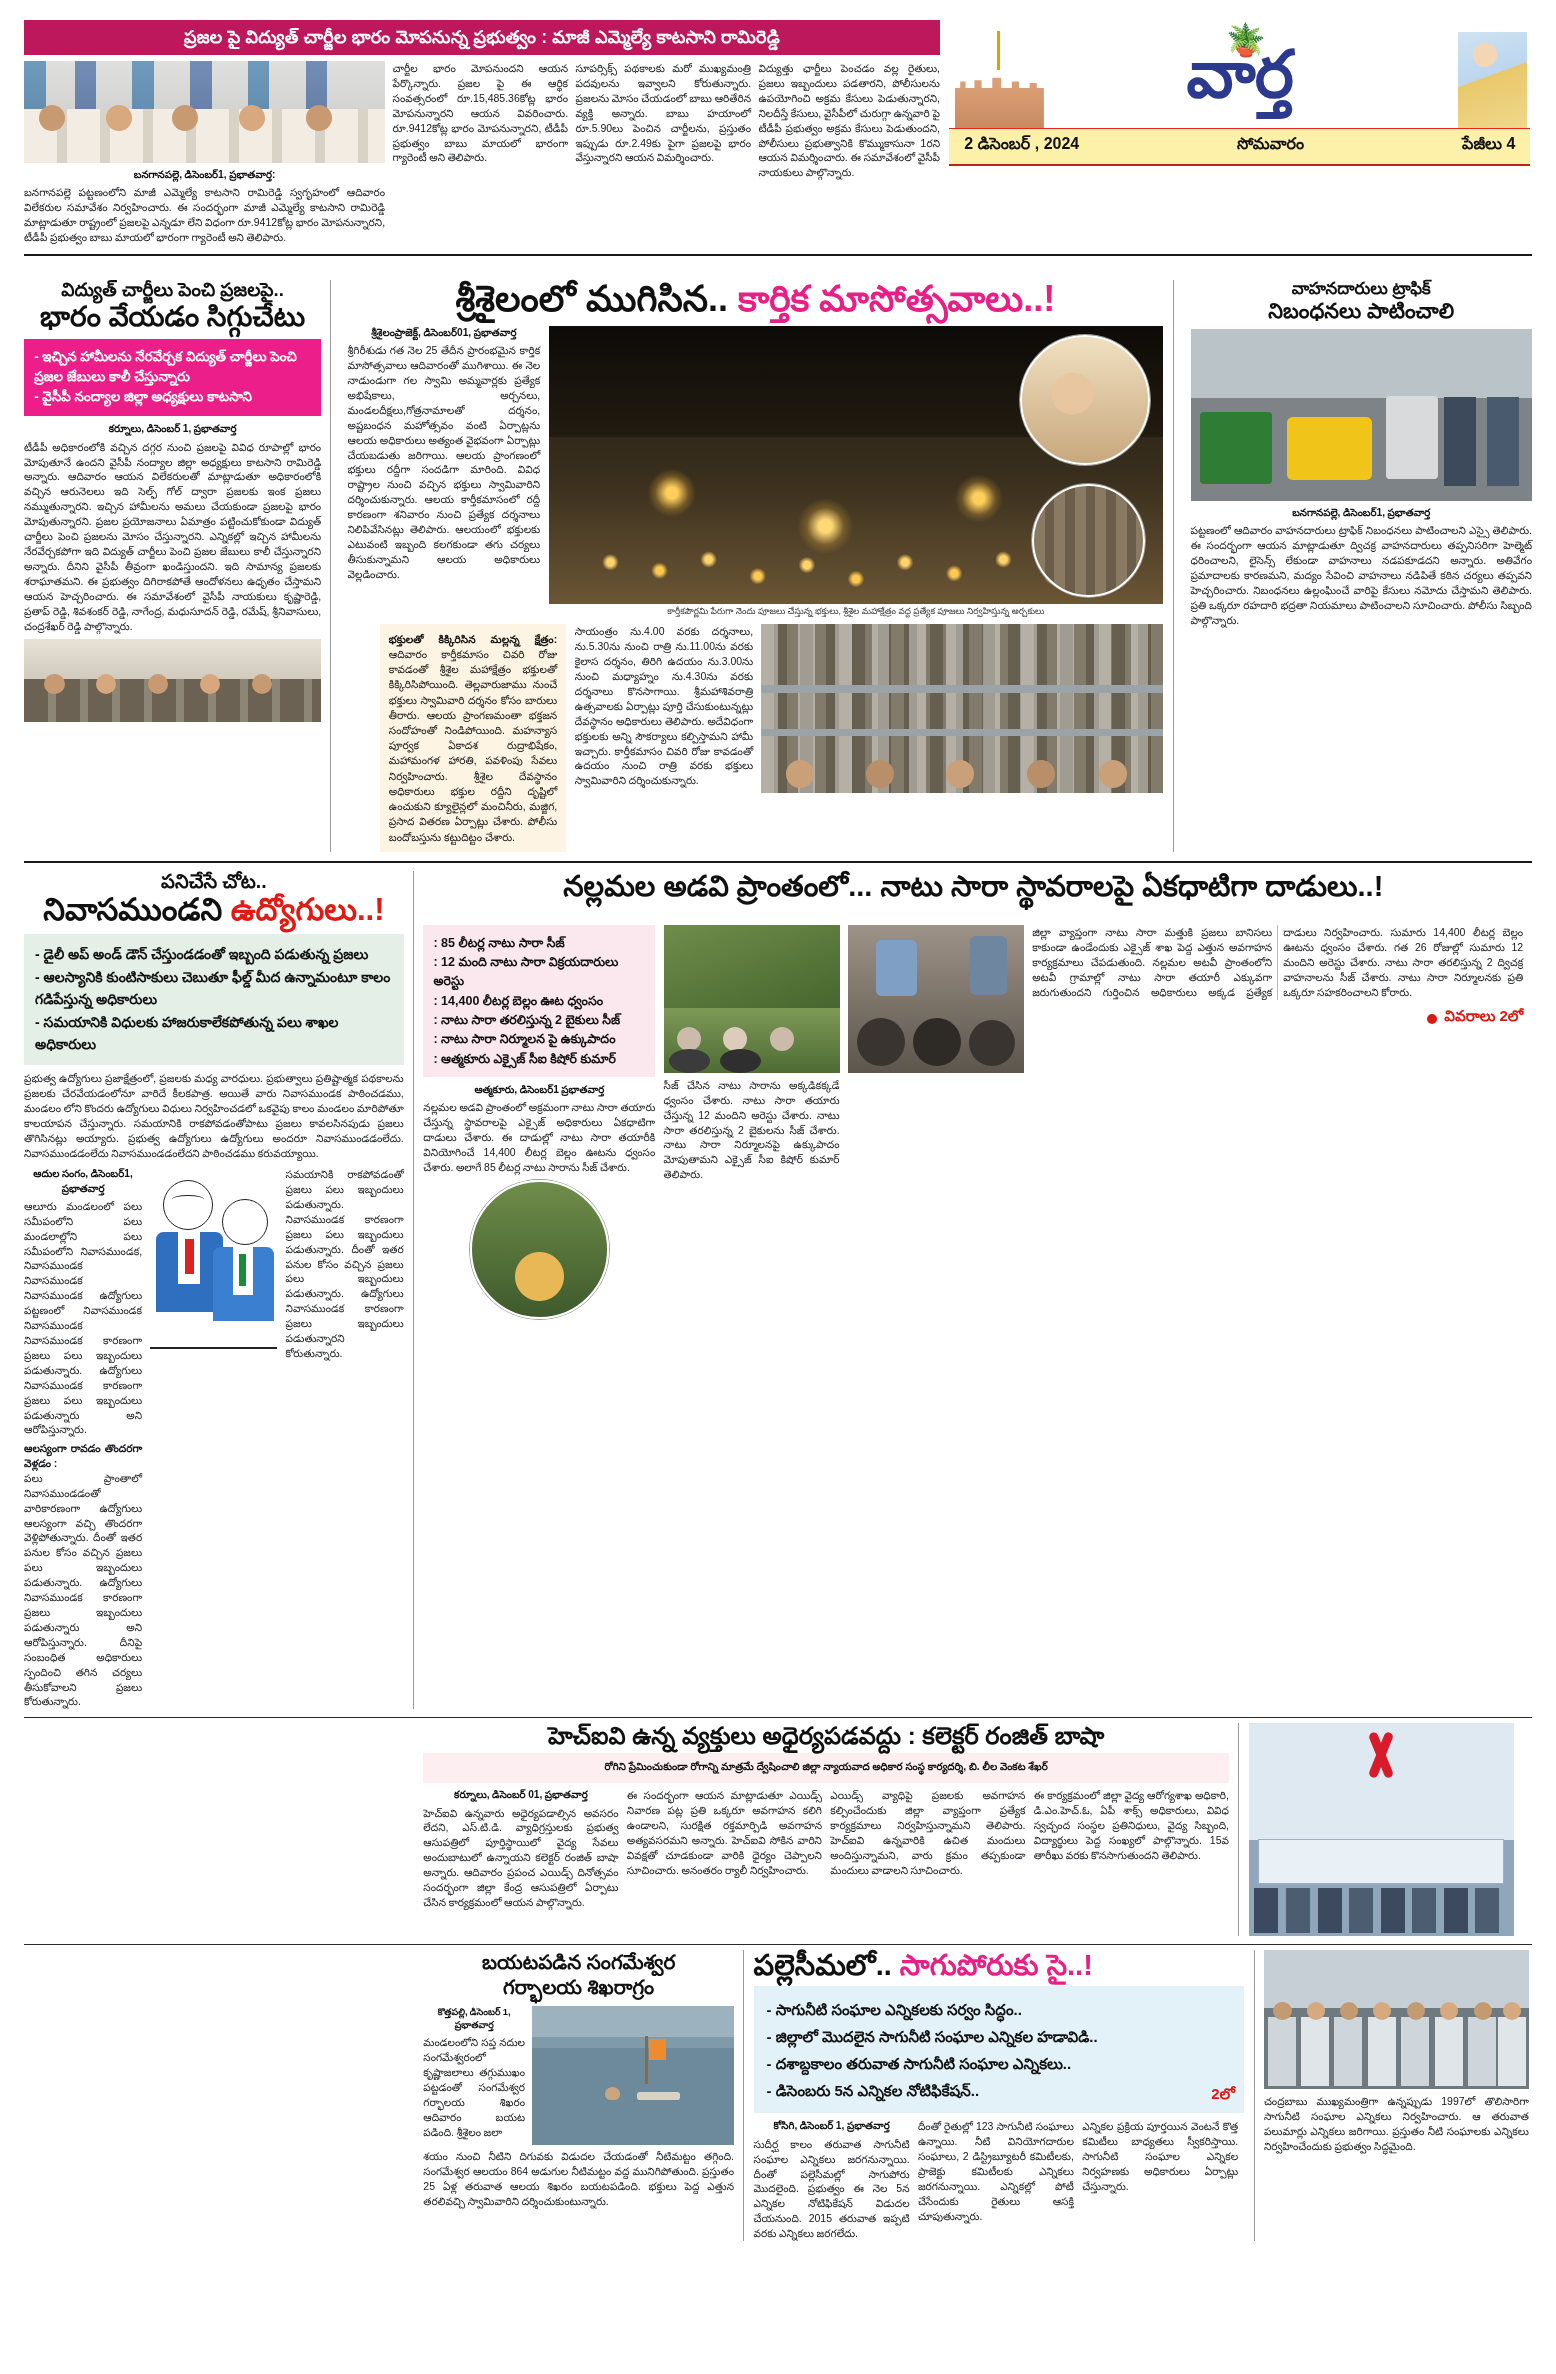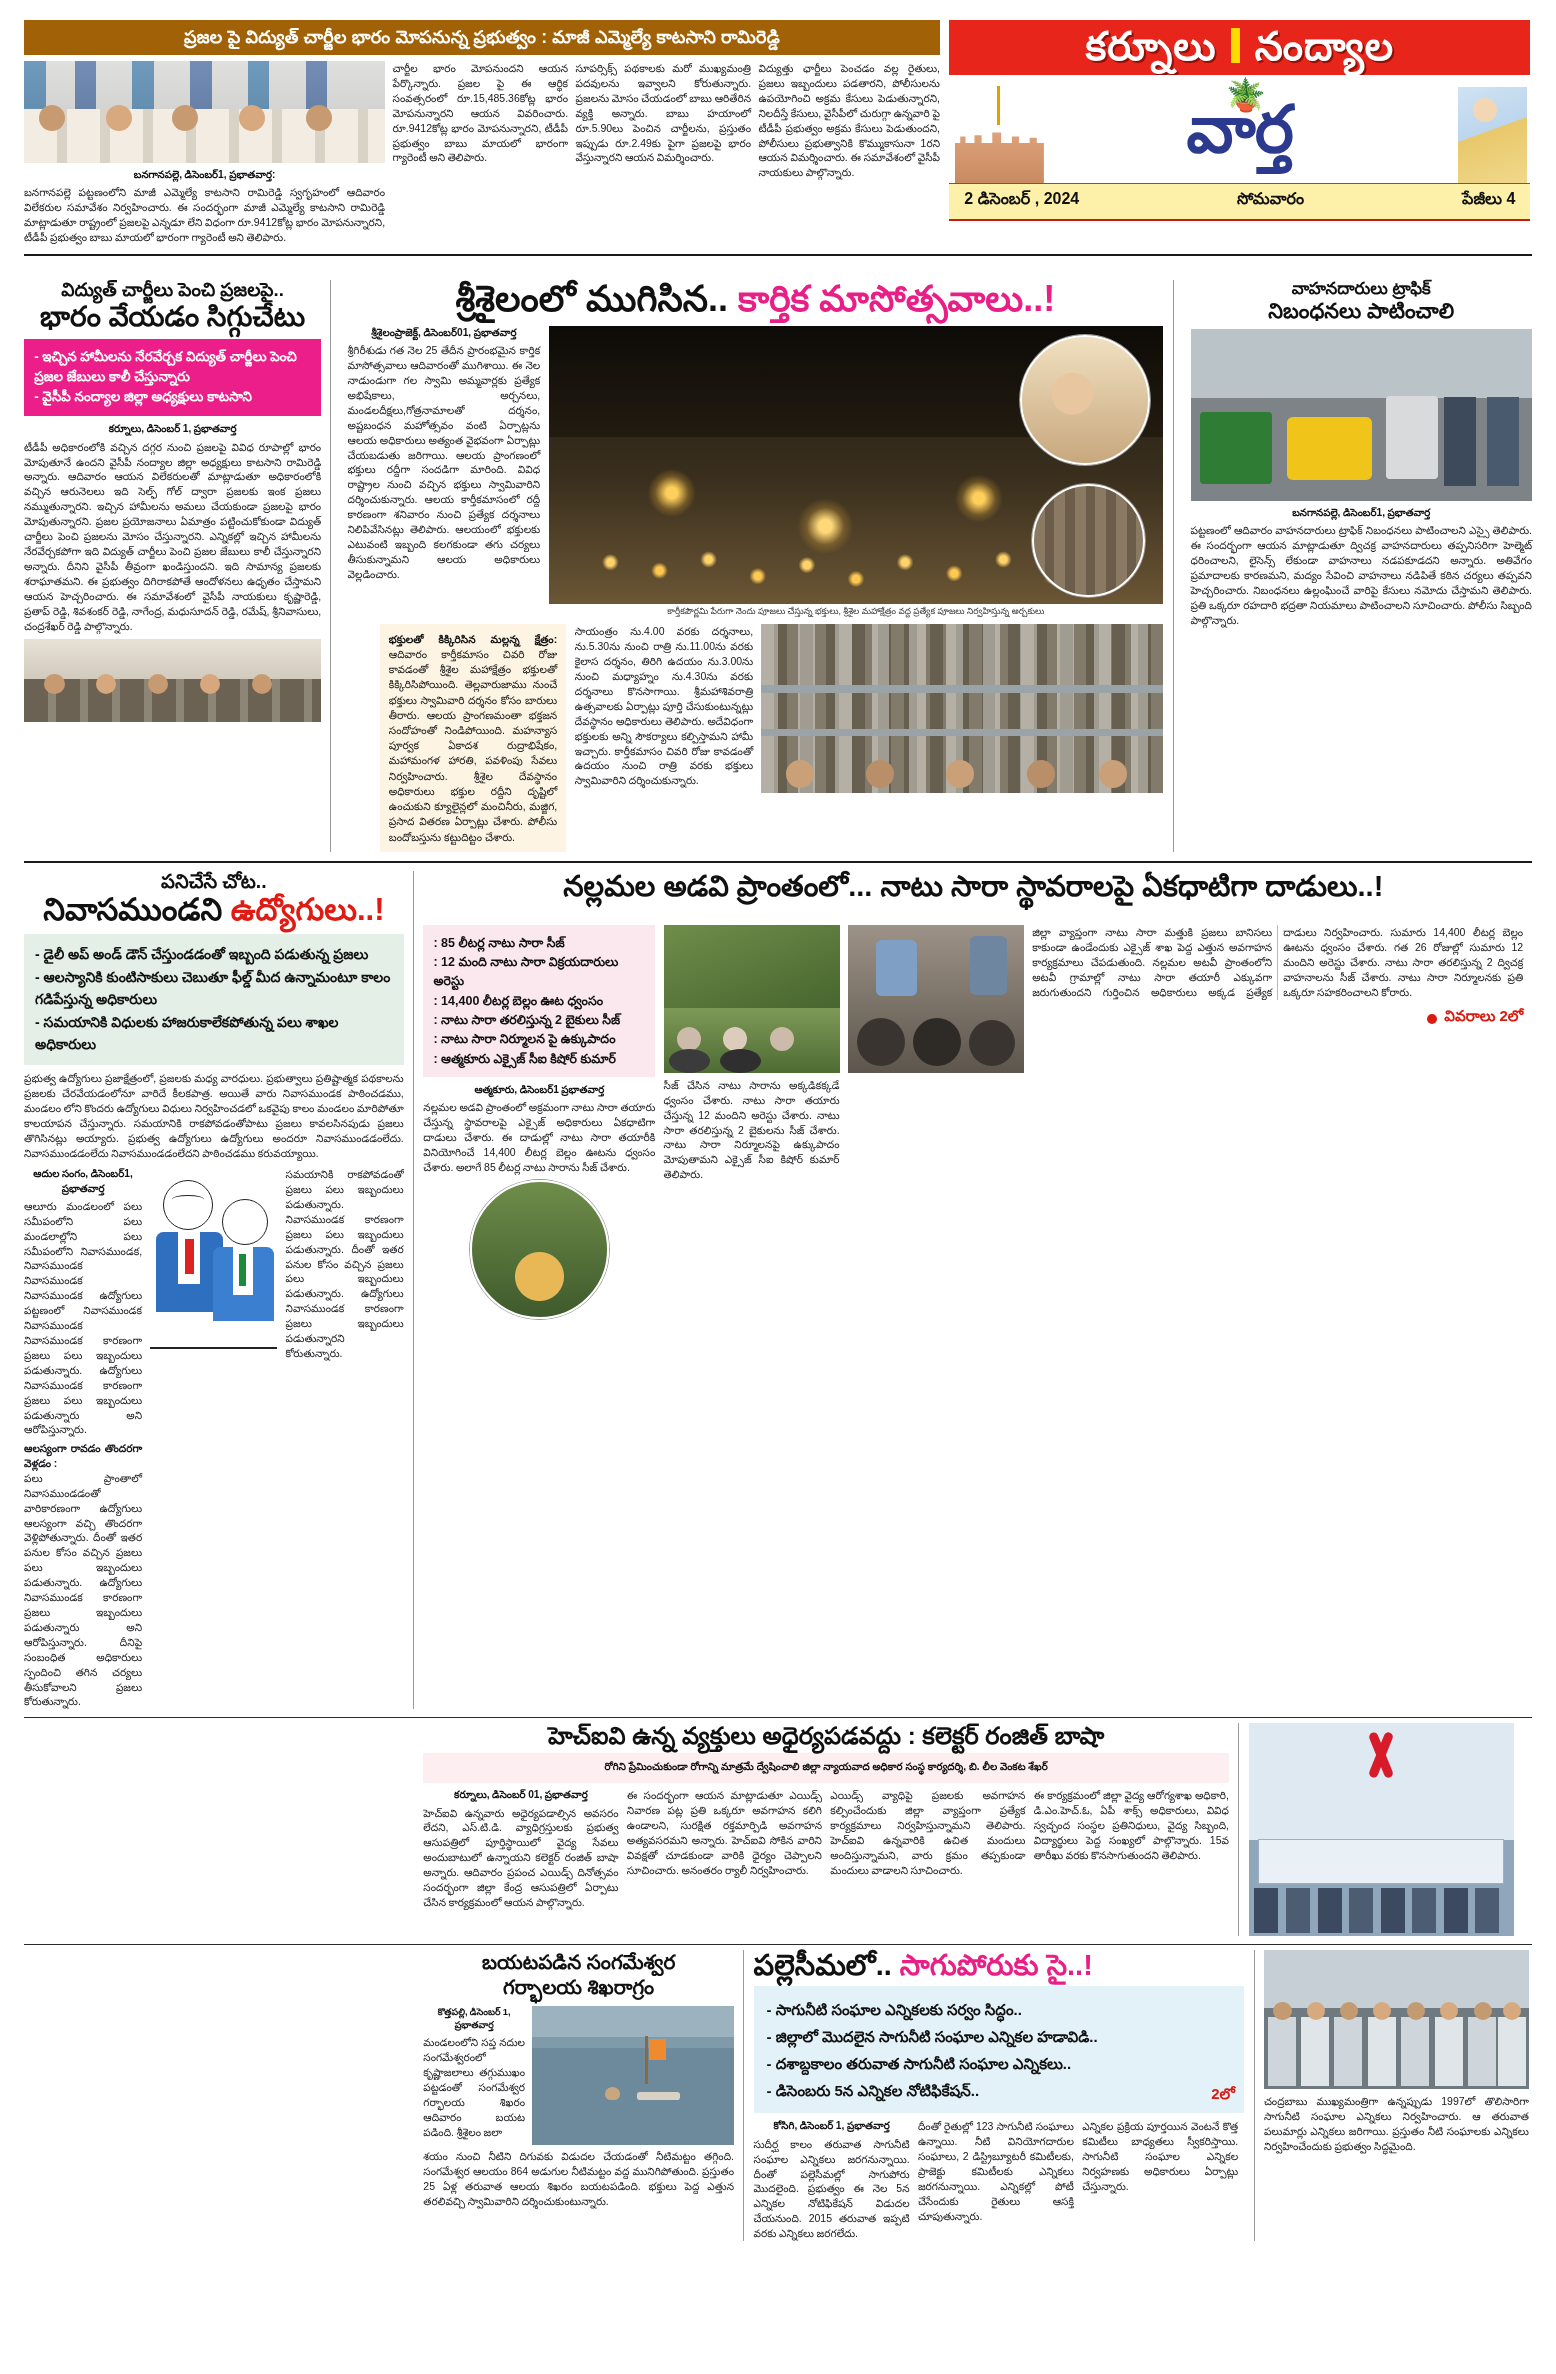--- a/index.html
+++ b/index.html
@@ -21,21 +21,21 @@
     hyphens:auto; word-spacing:-0.3px;
   }
   .dateline { font-weight:bold; font-size:10.2px; text-align:center; display:block; margin-bottom:2.8px; color:#111; }
 
   
   .topstrip {
     display:flex; align-items:stretch; gap:9.3px;
   }
   .topstrip-left { width:916px; }
   .banner-blue {
-    background:#a16207; color:#fff; font-weight:bold;
+    background:#be185d; color:#fff; font-weight:bold;
     font-size:17.6px; letter-spacing:0.2px;
     padding:6.5px 9.3px 8.3px; text-align:center; line-height:1.15;
   }
 
   
   .masthead { width:581px; position:relative; }
   .mast-red {
     background:#e8251b; color:#fff; font-weight:bold; font-size:40px;
     text-align:center; padding:5.6px 0 9.3px; line-height:1;
     letter-spacing:0.9px;
@@ -158,25 +158,20 @@
         <div style="width:176px;" class="body-text tel">
           <span>సూపర్సిక్స్ పథకాలకు మరో ముఖ్యమంత్రి పదవులను ఇవ్వాలని కోరుతున్నారు. ప్రజలను మోసం చేయడంలో బాబు ఆరితేరిన వ్యక్తి అన్నారు. బాబు హయాంలో రూ.5.90లు పెంచిన చార్జీలను, ప్రస్తుతం ఇప్పుడు రూ.2.49కు పైగా ప్రజలపై భారం వేస్తున్నారని ఆయన విమర్శించారు.</span>
         </div>
         <div style="width:182px;" class="body-text tel">
           <span>విద్యుత్తు ఛార్జీలు పెంచడం వల్ల రైతులు, ప్రజలు ఇబ్బందులు పడతారని, పోలీసులను ఉపయోగించి అక్రమ కేసులు పెడుతున్నారని, నిలదీస్తే కేసులు, వైసీపీలో చురుగ్గా ఉన్నవారి పై టీడీపీ ప్రభుత్వం అక్రమ కేసులు పెడుతుందని, పోలీసులు ప్రభుత్వానికి కొమ్ముకాసునా 1రని ఆయన విమర్శించారు. ఈ సమావేశంలో వైసీపీ నాయకులు పాల్గొన్నారు.</span>
         </div>
       </div>
     </div>
 
     <div class="masthead">
-      <div class="mast-red tel">
-        <span>కర్నూలు</span>
-        <span class="mast-sep"></span>
-        <span>నంద్యాల</span>
-      </div>
       <div class="mast-main">
         <div class="mast-fort"></div>
         <div class="mast-flagpole"></div>
         <div class="mast-word tel">వార్త</div>
         <div class="mast-dove">🪴</div>
         <div class="mast-dancer"></div>
       </div>
       <div class="mast-date tel">
         <span>2 డిసెంబర్ , 2024</span>
         <span>సోమవారం</span>

